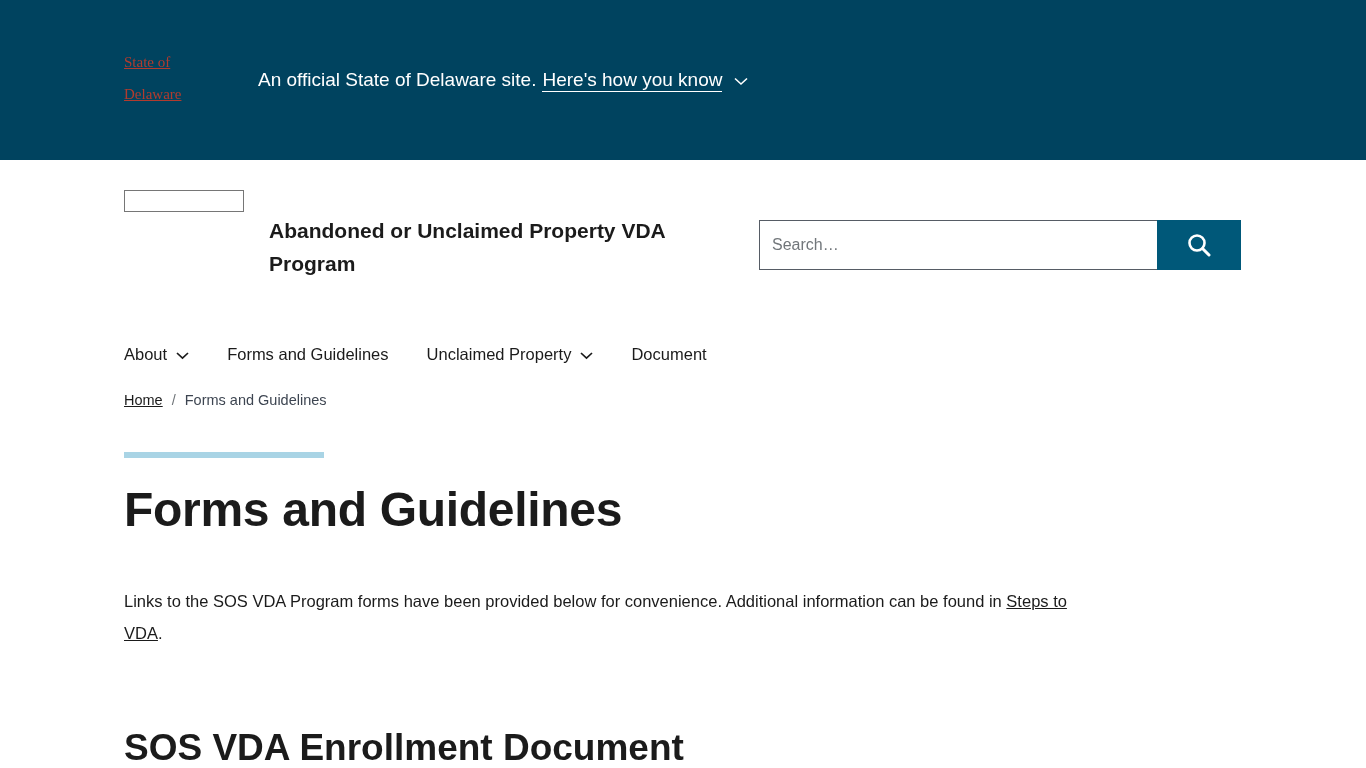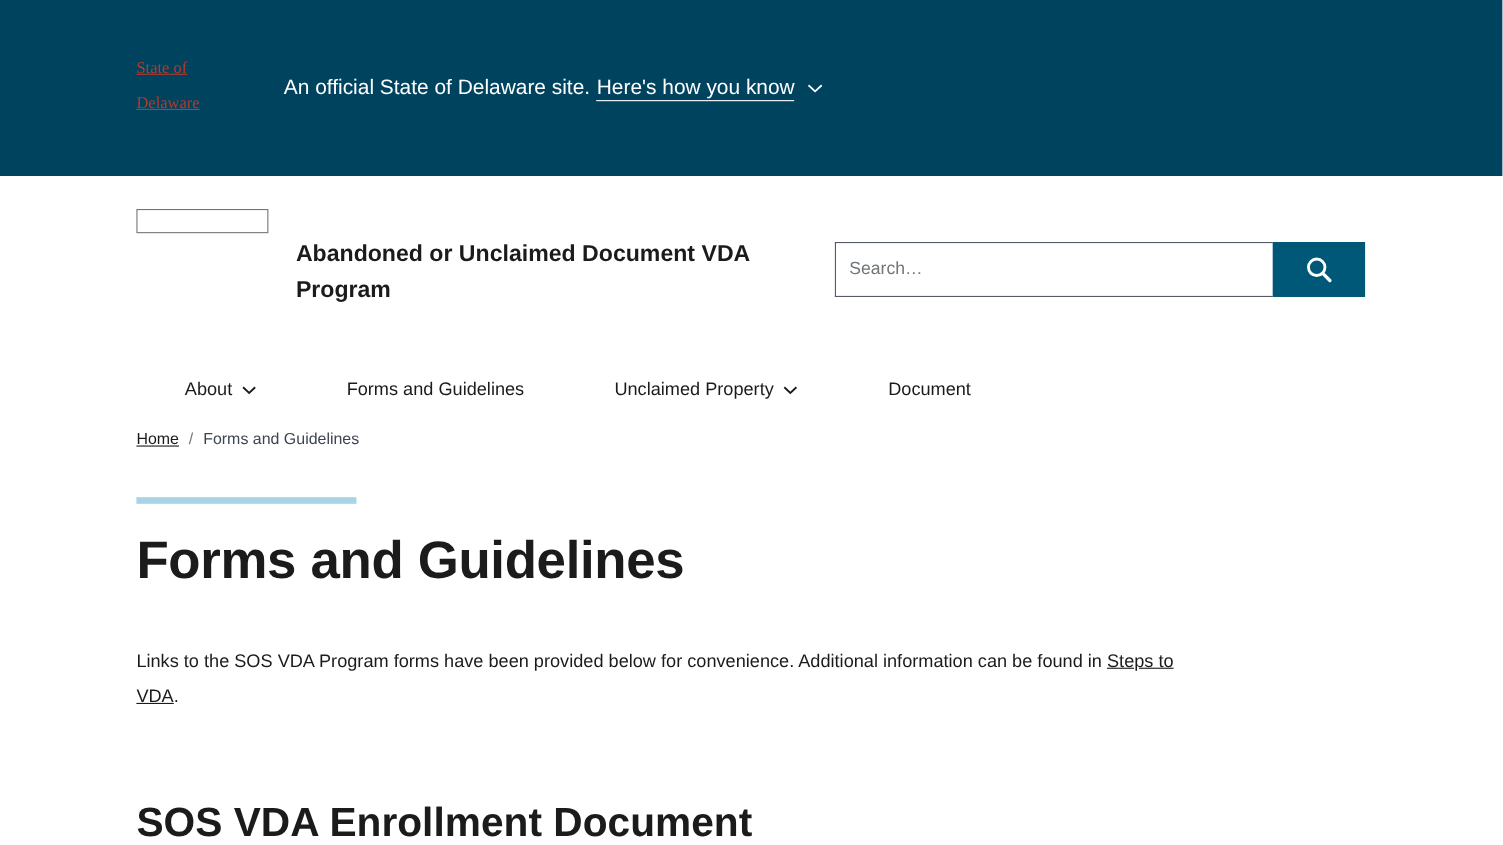--- a/index.html
+++ b/index.html
@@ -122,21 +122,20 @@
     margin-top: 6px;
   }
   .nav-item {
     display: flex;
     align-items: center;
     font-size: 16.5px;
     color: #1b1b1b;
     margin-right: 38px;
     cursor: pointer;
     line-height: 1;
-    margin-left: 44px;
   }
   .nav-item .caret {
     margin-left: 9px;
     display: inline-block;
   }
 
   
   .breadcrumb {
     padding: 0 124px;
     font-size: 14.5px;
@@ -201,21 +200,21 @@
         <svg width="14" height="9" viewBox="0 0 14 9" aria-hidden="true">
             <path d="M1 1.5 L7 7 L13 1.5" stroke="#ffffff" stroke-width="1.6" fill="none"></path>
           </svg>
       </span>
     </div>
   </div>
 </div>
 
 <header class="site-header">
   <div class="logo-box"></div>
-  <div class="site-title">Abandoned or Unclaimed Document VDA Program</div>
+  <div class="site-title">Abandoned or Unclaimed Property VDA Program</div>
 
   <div class="search-wrap">
     <input class="search-input" type="text" placeholder="Search…" style="">
     <button class="search-button">
       <span>
         <svg width="28" height="28" viewBox="0 0 28 28" aria-hidden="true">
           <circle cx="12" cy="12" r="7.5" stroke="#ffffff" stroke-width="2.6" fill="none"></circle>
           <line x1="17.5" y1="17.5" x2="24" y2="24" stroke="#ffffff" stroke-width="3" stroke-linecap="round"></line>
         </svg>
       </span>

